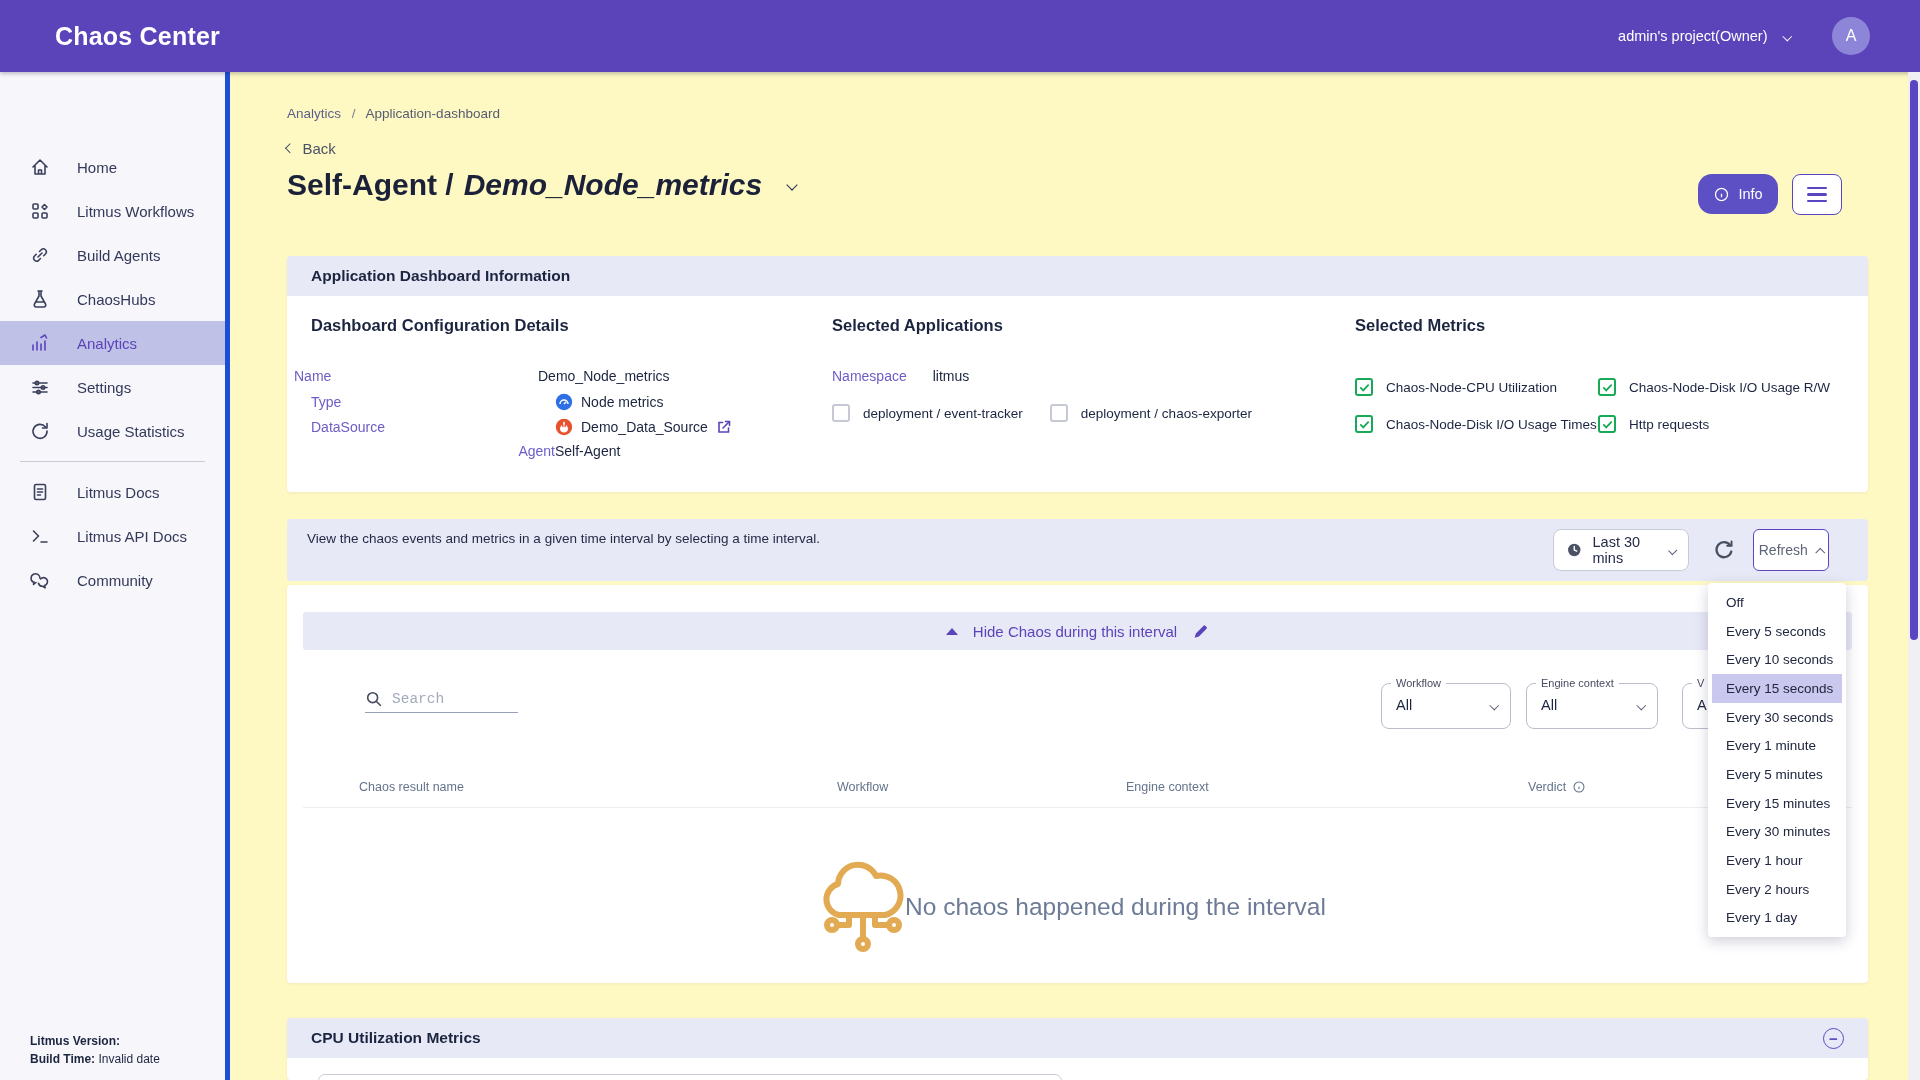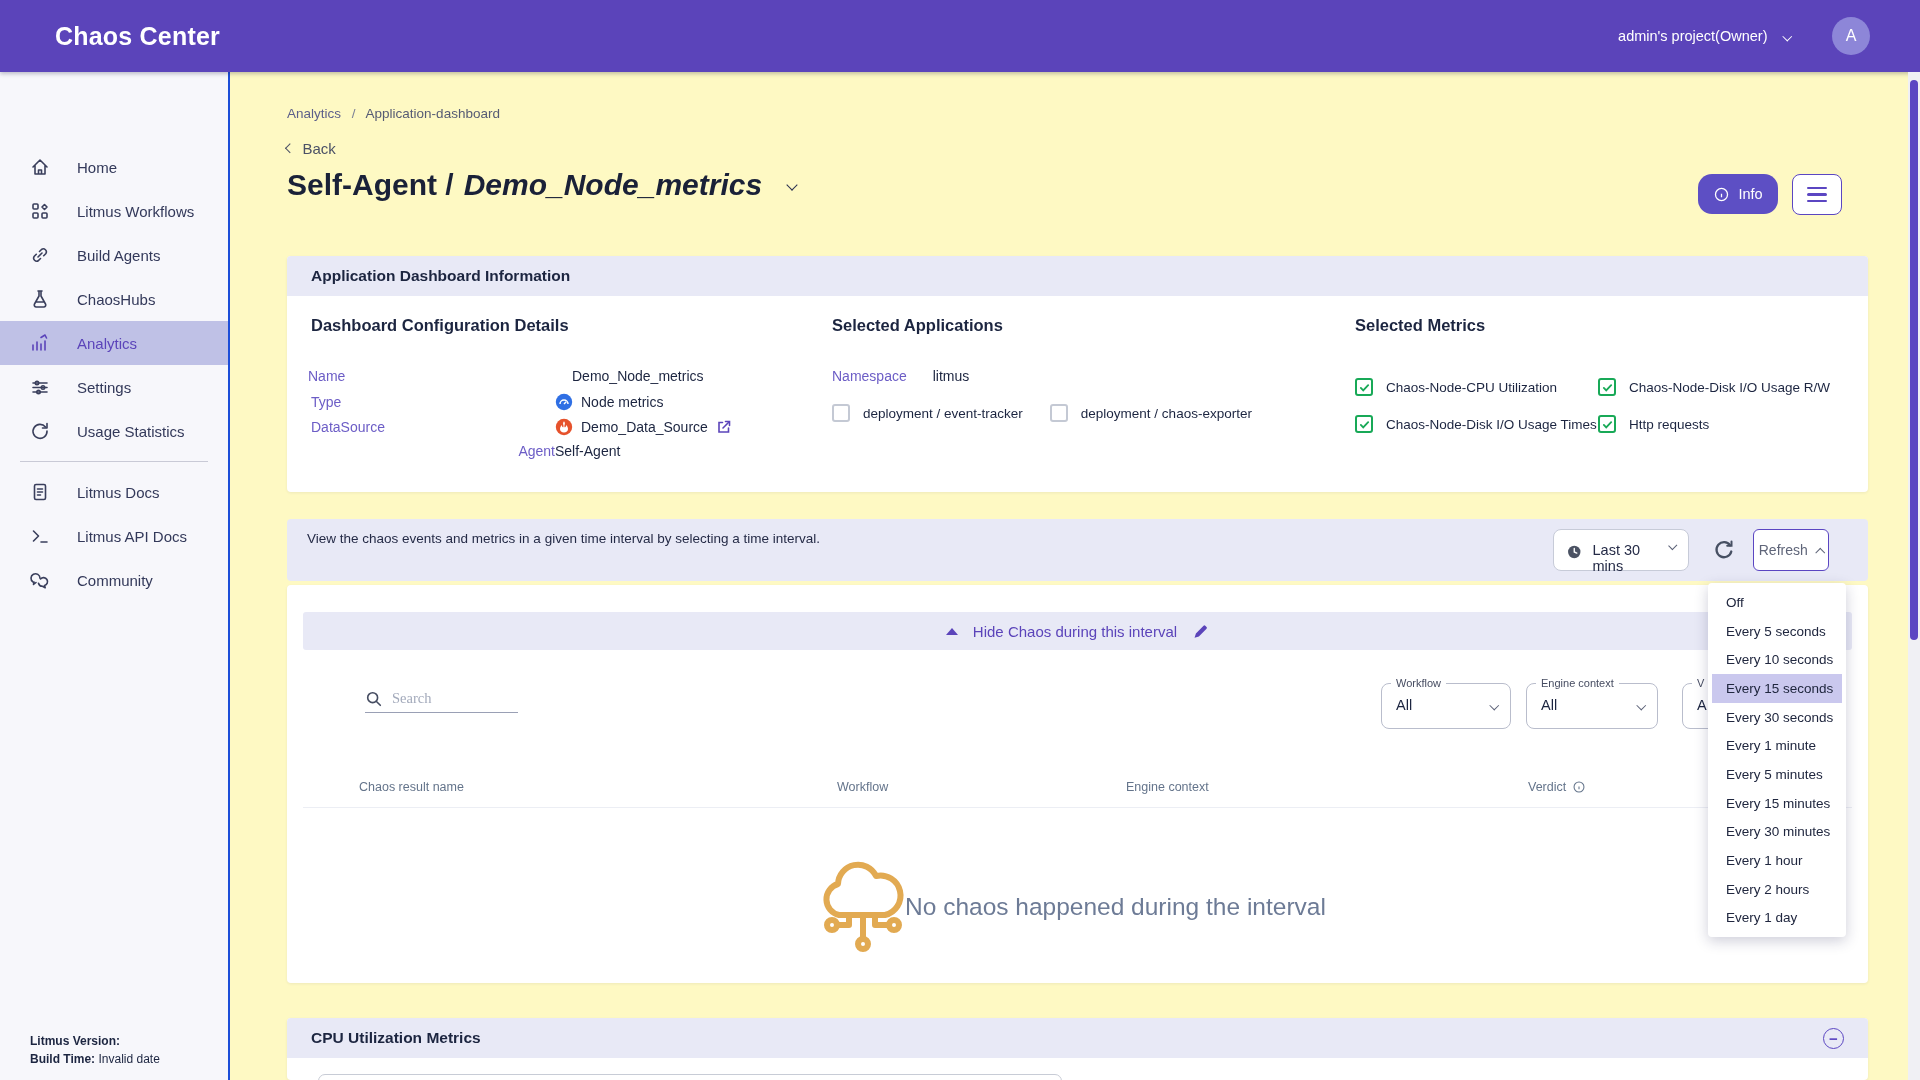--- a/index.html
+++ b/index.html
@@ -11,21 +11,21 @@
             box-shadow:0 2px 4px rgba(20,20,60,.25); display:flex; align-items:center; }
   #brand { color:#fff; font-size:25px; font-weight:700; margin-left:55px; letter-spacing:.2px; }
   #project-area { position:absolute; right:50px; top:0; height:72px; display:flex; align-items:center; }
   #project-label { color:#fff; font-size:14.5px; }
   #project-chev { color:#fff; margin-left:16px; }
   #avatar { width:38px; height:38px; border-radius:50%; background:#8d86d8; color:#fff; font-size:16px;
             display:flex; align-items:center; justify-content:center; margin-left:42px; }
 
   
   #sidebar { position:absolute; left:0; top:72px; width:230px; height:1008px; background:#f7f7fb;
-             border-right:2px solid #1d4ed8; z-index:20; }
+             border-right:5px solid #1d4ed8; z-index:20; }
   #side-list { position:absolute; top:73px; left:0; width:100%; }
   .side-item { display:flex; align-items:center; height:44px; padding-left:30px; cursor:pointer;
                color:#33395a; font-size:15px; font-weight:500; }
   .side-item svg { width:20px; height:20px; stroke:#3a3f5c; fill:none; stroke-width:1.6;
                    stroke-linecap:round; stroke-linejoin:round; flex:0 0 20px; }
   .side-item span.lbl { margin-left:27px; }
   .side-item.active { background:#bfc1e6; color:#5b44ba; }
   .side-item.active svg { stroke:#5b44ba; }
   .side-divider { height:1px; background:#c9cad6; margin:8px 20px; }
   #side-version { position:absolute; left:30px; top:960px; font-size:12px; color:#1c2540; line-height:18px; }
@@ -65,41 +65,41 @@
   .cfg-value { color:#1c2540; display:flex; align-items:center; gap:8px; }
   .chk-row { position:absolute; display:flex; align-items:center; font-size:13.5px; color:#1c2540; }
   .chk { width:18px; height:18px; border-radius:3px; flex:0 0 18px; margin-right:13px; display:flex; align-items:center; justify-content:center; cursor:pointer; }
   .chk.un { border:2px solid #c4c9d4; background:#fff; }
   .chk.ck { border:2px solid #18a957; background:#fff; }
 
   
   #interval-bar { position:absolute; left:287px; top:519px; width:1581px; height:62px; background:#e8e9f6; border-radius:4px; }
   #interval-desc { position:absolute; left:20px; top:10px; width:530px; font-size:13.5px; line-height:1.55; color:#252b47; }
   #range-btn { position:absolute; left:1266px; top:10px; width:136px; height:42px; background:#fff; border:1px solid #c7cbd8;
-               border-radius:8px; display:flex; padding:12px 12px; gap:10px; font-size:14.5px; color:#252b47; cursor:pointer; }
+               border-radius:8px; display:flex; align-items:center; padding:0 12px; gap:10px; font-size:14.5px; color:#252b47; cursor:pointer; }
   #range-btn .chev { margin-left:auto; color:#5a6076; }
   #refresh-icon-btn { position:absolute; left:1424px; top:19px; width:26px; height:26px; background:none; border:none; cursor:pointer; }
   #refresh-btn { position:absolute; left:1466px; top:10px; width:76px; height:42px; background:#fff; border:1.5px solid #5b46c2;
                  border-radius:6px; display:flex; align-items:center; justify-content:center; gap:9px; font-size:14px; color:#5f6579; cursor:pointer; font-family:inherit; }
 
   
   #refresh-menu { position:absolute; left:1708px; top:583px; width:138px; background:#fff; border-radius:4px;
                   box-shadow:0 4px 14px rgba(30,30,80,.22); padding:5px 4px; z-index:25; }
   .menu-item { height:28.7px; display:flex; align-items:center; padding-left:14px; font-size:13.5px; color:#20273f; cursor:pointer; }
   .menu-item.sel { background:#cac8ee; }
 
   
   #chaos-card { left:287px; top:585px; width:1581px; height:398px; }
   #hide-bar { position:absolute; left:16px; top:27px; width:1549px; height:38px; background:#e8e9f6; border-radius:3px;
               display:flex; align-items:center; justify-content:center; gap:15px; cursor:pointer; }
   #hide-bar .lbl { color:#5b44ba; font-size:15px; }
   .tri-up { width:0; height:0; border-left:6px solid transparent; border-right:6px solid transparent; border-bottom:7px solid #5b44ba; }
   #search-box { position:absolute; left:78px; top:100px; width:153px; height:28px; border-bottom:1px solid #9aa0b5;
                 display:flex; align-items:center; gap:9px; }
-  #search-box input { border:none; outline:none; width:110px; font-size:14.5px; color:#252b47; background:transparent; font-family:Liberation Serif, serif; }
+  #search-box input { border:none; outline:none; width:110px; font-size:14.5px; color:#252b47; background:transparent; font-family:Liberation Mono, monospace; }
   #search-box input::placeholder { color:#a3aabb; }
   .mui-select { position:absolute; top:98px; height:46px; background:#fff; border:1px solid #b9bdcc; border-radius:8px; cursor:pointer; }
   .mui-select .flabel { position:absolute; top:-7px; left:9px; background:#fff; padding:0 5px; font-size:11px; color:#464c61; }
   .mui-select .val { position:absolute; left:14px; top:13px; font-size:14.5px; color:#1c2540; }
   .mui-select .chev { position:absolute; right:13px; top:18px; color:#5a6076; }
   #sel-workflow { left:1094px; width:130px; }
   #sel-engine  { left:1239px; width:132px; }
   #sel-third   { left:1395px; width:130px; }
   #table-head { position:absolute; top:195px; left:0; width:100%; height:20px; font-size:12.5px; color:#64748b; }
   #table-head .col { position:absolute; top:0; display:flex; align-items:center; gap:6px; }
@@ -243,21 +243,21 @@
   <button id="menu-btn" aria-label="menu">
     <i></i>
       <i></i>
       <i></i>
   </button>
 
   <section id="info-card" class="card">
     <div class="card-head">Application Dashboard Information</div>
 
     <h3 class="col-head" style="left:24px; top:60px;">Dashboard Configuration Details</h3>
-    <div class="cfg-row" style="left:21px; top:112px;gap:20px;">
+    <div class="cfg-row" style="left:7px; top:112px;">
       <span class="cfg-label">Name</span>
       <span class="cfg-value">Demo_Node_metrics</span>
     </div>
     <div class="cfg-row" style="left:24px; top:137px;">
       <span class="cfg-label">Type</span>
       <span class="cfg-value">
         <svg width="18" height="18" viewBox="0 0 18 18">
             <circle cx="9" cy="9" r="8.2" fill="#2f6fe4"></circle>
             <path d="M5 11a4 4 0 0 1 8 0" fill="none" stroke="#fff" stroke-width="1.5"></path>
             <path d="M9 11l2.2-2.2" stroke="#fff" stroke-width="1.5"></path>

